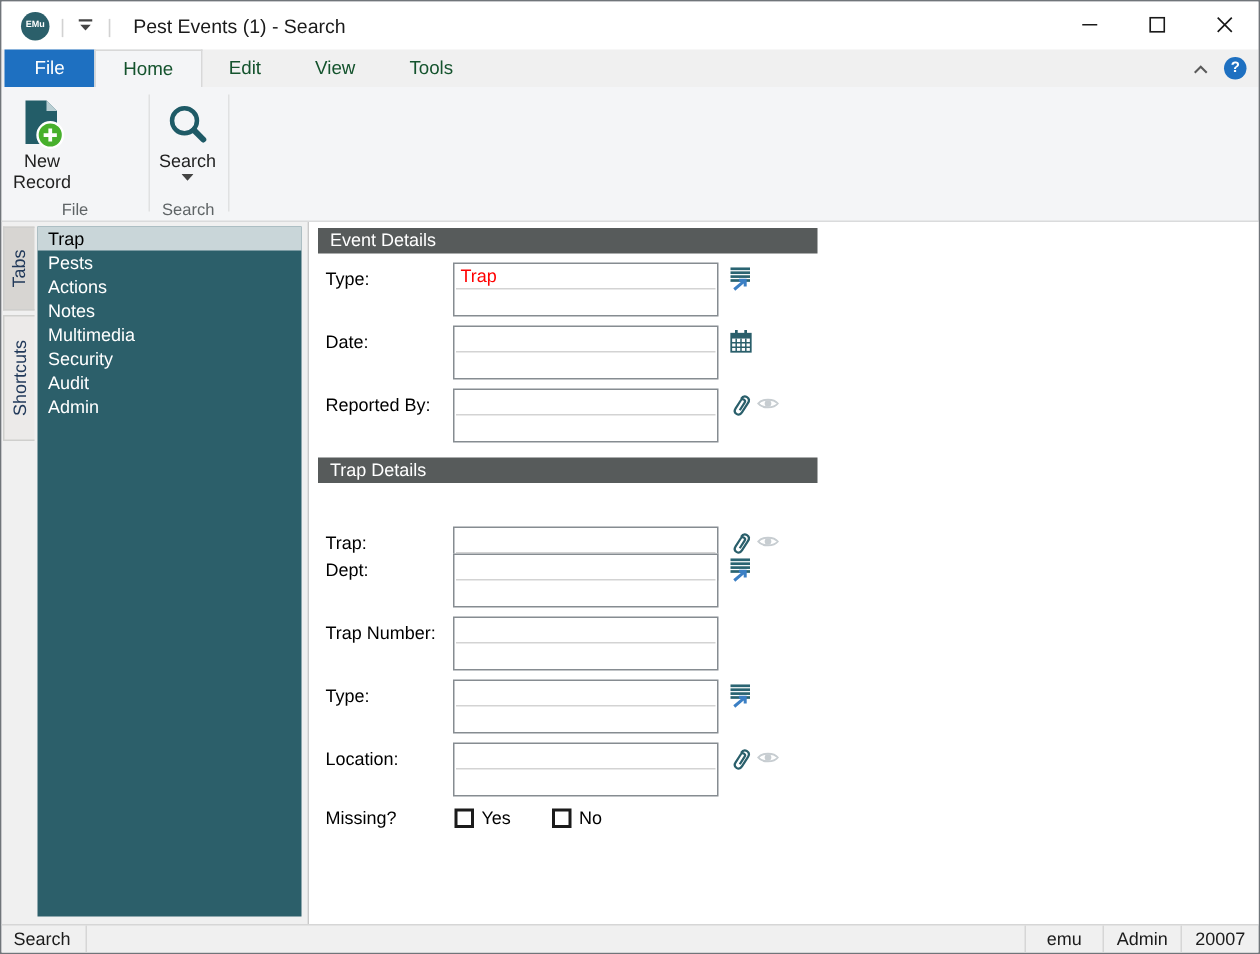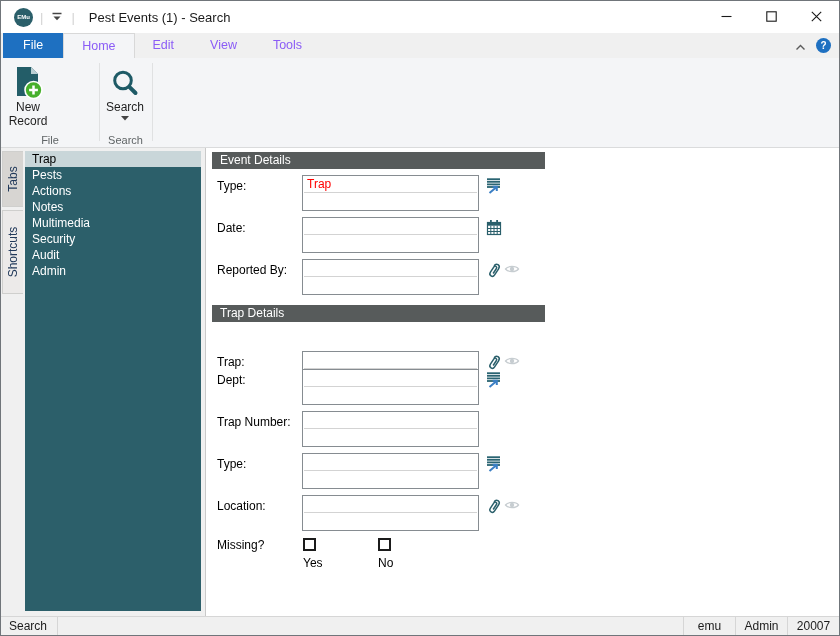--- a/index.html
+++ b/index.html
@@ -16,21 +16,21 @@
           margin-left:13px; }
   .tsep { color:#d2d2d2; font-size:13px; margin:0 7px; }
   .qat-btn { width:14px; height:14px; display:flex; align-items:center; justify-content:center; }
   .title-text { font-size:13px; color:#1a1a1a; margin-left:7px; }
   .win-controls { position:absolute; right:0; top:0; display:flex; }
   .win-btn { width:45px; height:31px; display:flex; align-items:center; justify-content:center; }
 
   
   .tabrow { position:absolute; left:0; top:32px; width:100%; height:25px; background:#f0f0f0; }
   .tabs { display:flex; height:25px; margin-left:2px; }
-  .rtab { height:25px; line-height:25px; text-align:center; font-size:12.5px; color:#8b5cf6; padding:0 18px; }
+  .rtab { height:25px; line-height:25px; text-align:center; font-size:12.5px; color:#14532d; padding:0 18px; }
   .rtab.file { background:#1e70c1; color:#fff; padding:0 20px; }
   .rtab.active { background:#f4f5f7; border:1px solid #d8d8d8; border-bottom:none; }
   .tabrow-right { position:absolute; right:8px; top:0; height:25px; display:flex; align-items:center; gap:10px; }
   .help-circle { width:15px; height:15px; border-radius:50%; background:#1e70c1; color:#fff;
                  font-size:10px; font-weight:bold; display:flex; align-items:center; justify-content:center; }
 
   
   .ribbon { position:absolute; left:0; top:57px; width:100%; height:90px; background:#f4f5f7;
             border-bottom:1px solid #dadbdc; }
   .rb-sep { position:absolute; top:5px; height:78px; width:1px; background:#e0e1e2; }
@@ -55,21 +55,21 @@
                 background:#fff; border-left:1px solid #c9c9c9; }
   .sheader { position:absolute; left:6px; width:333px; height:17px; background:#575b5b; color:#fff;
              font-size:12px; line-height:17px; padding-left:8px; }
   .frow { position:absolute; left:0; width:520px; height:36px; }
   .flabel { position:absolute; left:11px; top:4px; width:84px; font-size:12px; line-height:15px; color:#000; }
   .fbox { position:absolute; left:96px; top:0; width:177px; height:36px; border:1px solid #868c91; background:#fff; }
   .fbox::after { content:""; position:absolute; left:1px; right:1px; top:16px; border-top:1px solid #d3d3d3; }
   .fval { position:absolute; left:4px; top:1px; font-size:12px; line-height:15px; color:#000; }
   .fval.red { color:#ff0000; }
   .ficons { position:absolute; left:279px; top:2px; display:flex; align-items:flex-start; gap:1px; }
-  .cbwrap { position:absolute; top:2px; display:flex; align-items:flex-start; gap:5px; font-size:12px; color:#000;flex-direction:column; }
+  .cbwrap { position:absolute; top:2px; display:flex; align-items:center; gap:5px; font-size:12px; color:#000; }
   .cbbox { width:13px; height:13px; border:2px solid #1b1b1b; background:#fff; display:inline-block; }
 
   
   .statusbar { position:absolute; left:0; top:615px; width:100%; height:21px; background:#f0f0f0;
                border-top:1px solid #d6d6d6; display:flex; align-items:stretch; font-size:12px; color:#1c1c1c; }
   .sb-left { width:57px; padding-left:8px; line-height:19px; border-right:1px solid #d6d6d6; }
   .sb-fill { flex:1; }
   .sb-cell { width:52px; text-align:center; line-height:19px; border-left:1px solid #d6d6d6; }
 </style>
 </head>
@@ -311,21 +311,21 @@
           </svg>
         </div>
       </div>
 
       <div class="frow" style="top:388px; height:22px;">
         <div class="flabel" style="top:2px;">Missing?</div>
         <label class="cbwrap" style="left:97px;">
           <span class="cbbox"></span>
           <span>Yes</span>
         </label>
-        <label class="cbwrap" style="left:172px;">
+        <label class="cbwrap" style="left:162px;">
           <span class="cbbox"></span>
           <span>No</span>
         </label>
       </div>
 
     </div>
   </div>
 
   <div class="statusbar">
     <div class="sb-left">Search</div>

